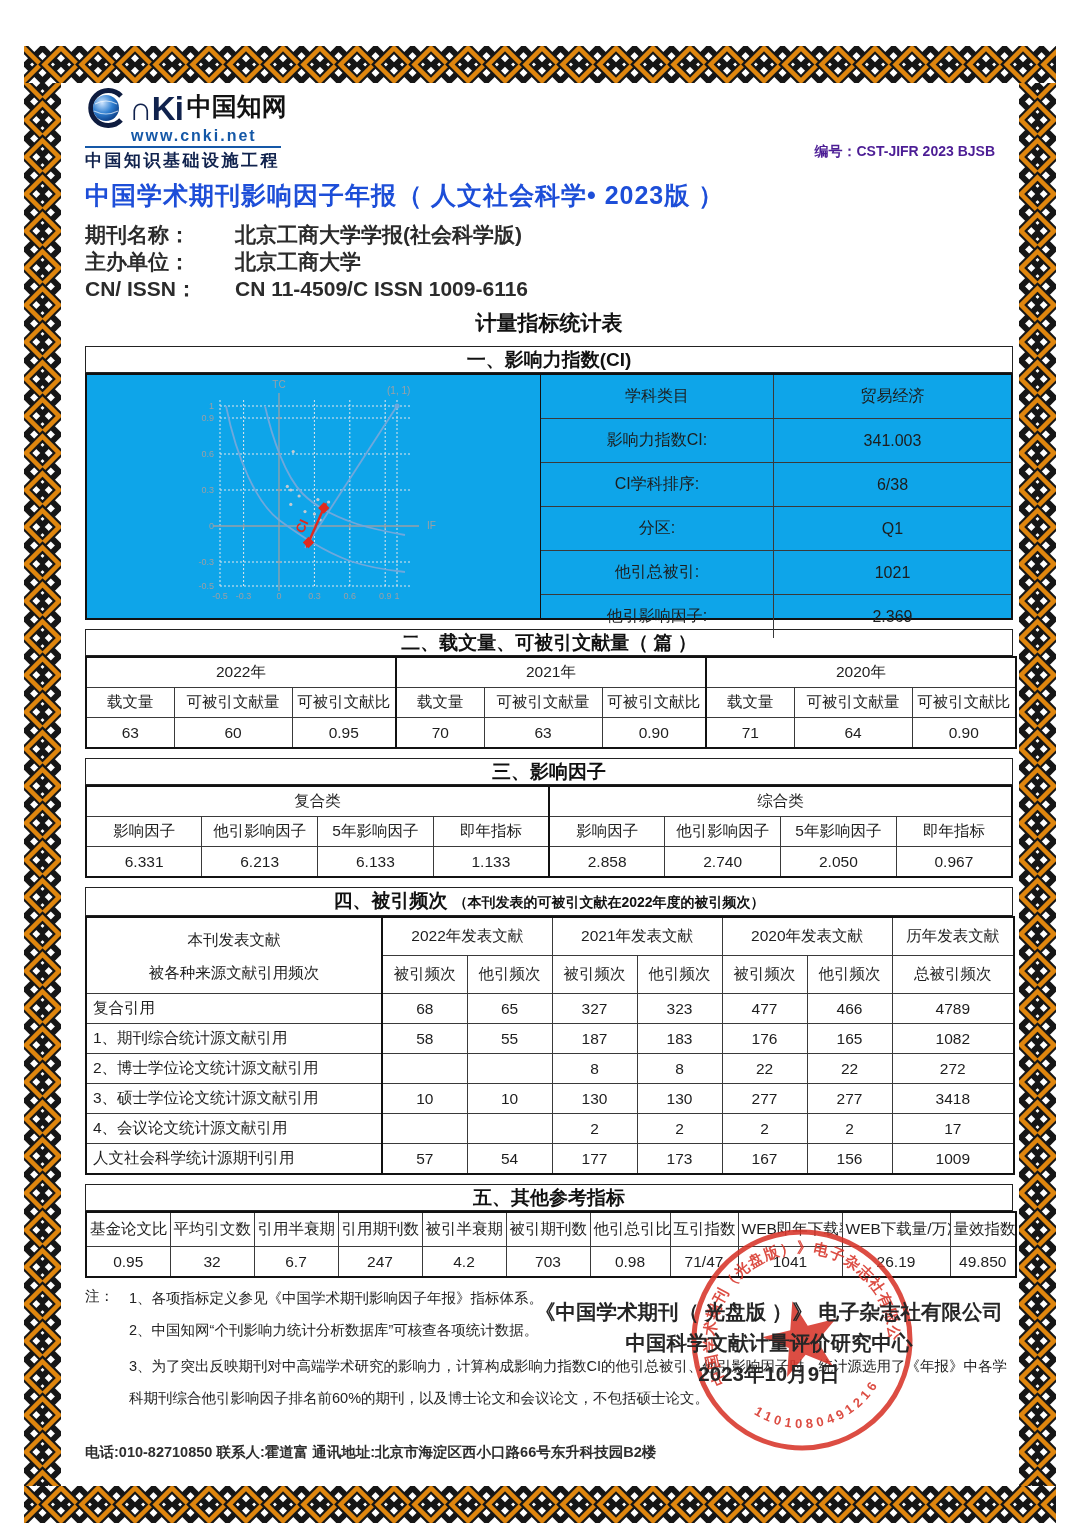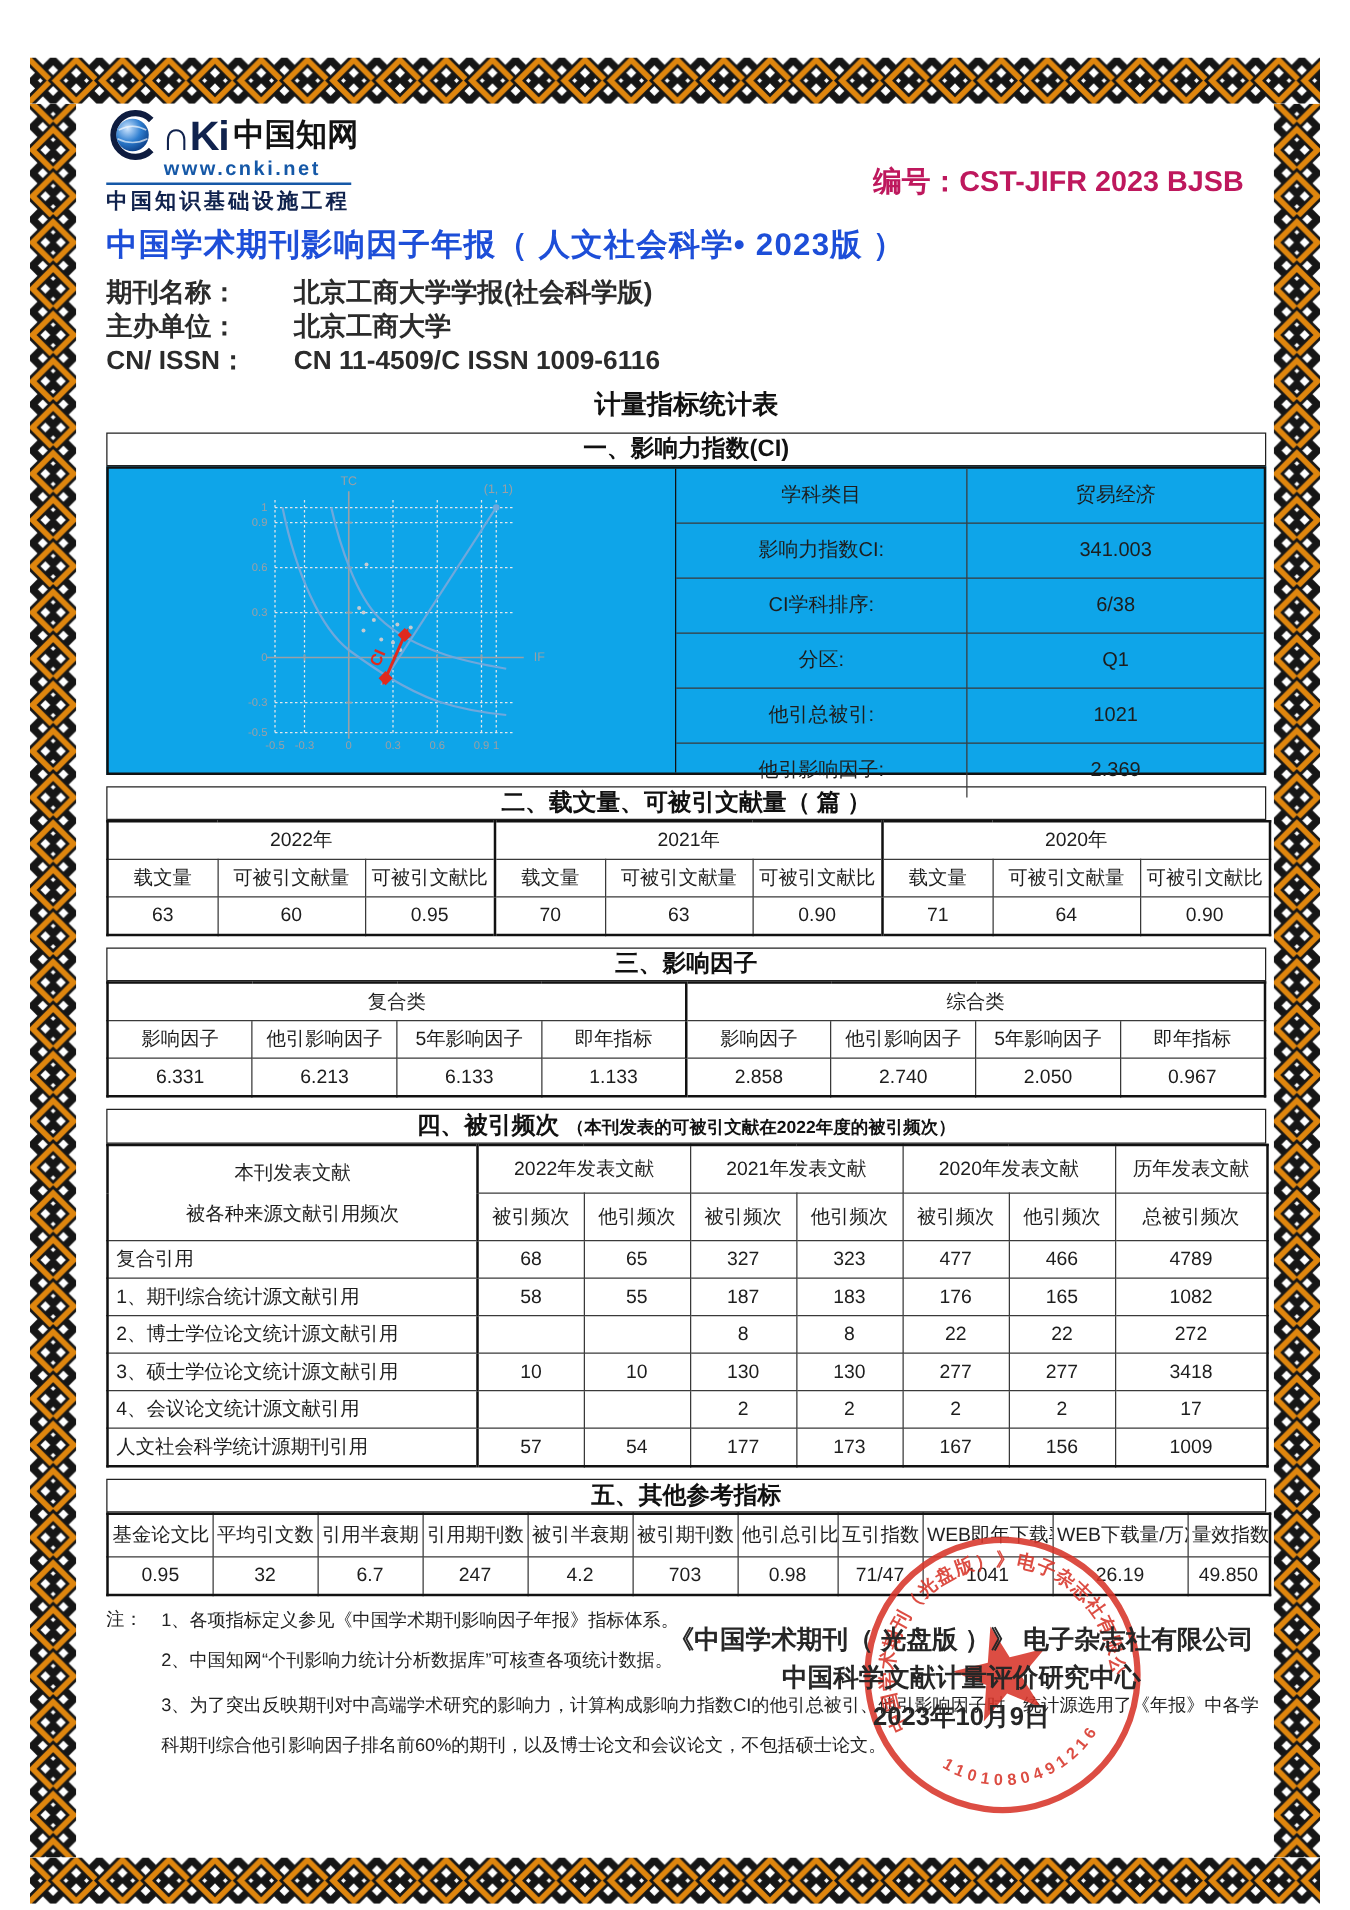--- a/index.html
+++ b/index.html
@@ -6,25 +6,25 @@
   .page{position:relative;width:1080px;height:1528px;background:#fff;overflow:hidden;
         font-family:"Liberation Sans","DejaVu Sans",sans-serif;color:#1f1f1f;}
   .border-strip{position:absolute;}
   .content{position:absolute;left:85px;top:83px;width:928px;}
 
   
   .header-row{display:flex;justify-content:space-between;align-items:flex-end;height:86px;}
   .logo{line-height:1;}
   .logo-row1{display:flex;align-items:center;gap:4px;}
   .nki{font-size:33px;font-weight:bold;color:#10224d;letter-spacing:-1px;}
-  .cn-name{font-family:Liberation Serif, serif;font-size:25px;font-weight:bold;color:#121212;}
+  .cn-name{font-family:Liberation Mono, monospace;font-size:25px;font-weight:bold;color:#121212;}
   .logo-row2{margin-top:-4px;padding-left:46px;font-size:16px;font-weight:bold;color:#1558a7;letter-spacing:2px;
              border-bottom:2px solid #1558a7;display:inline-block;padding-bottom:2px;width:150px;}
   .logo-row3{margin-top:4px;font-size:17px;font-weight:bold;color:#10224d;letter-spacing:2.5px;}
-  .report-no{font-size:23px;font-weight:bold;color:#be185d;padding-right:18px;padding-bottom:8px;white-space:nowrap;}
+  .report-no{font-size:14px;font-weight:bold;color:#4c1d95;padding-right:18px;padding-bottom:8px;white-space:nowrap;}
   .main-title{margin-top:10px;text-align:left;color:#1d4ed8;font-size:25px;font-weight:bold;letter-spacing:1px;}
   .journal-info{margin-top:9px;font-size:21px;font-weight:bold;color:#2b2b2b;}
   .journal-info .row{display:flex;line-height:27px;}
   .journal-info .lbl{width:150px;flex:none;}
   .table-heading{text-align:center;font-size:21px;font-weight:bold;margin-top:7px;color:#111;}
 
   
   .sec-title{border:1.5px solid #222;margin-top:9px;padding:0 7px;font-size:19px;font-weight:bold;
              line-height:25px;color:#111;display:flex;align-items:baseline;gap:6px;justify-content:center;}
   .sec-title .sub{font-size:14px;font-weight:bold;}
@@ -532,15 +532,16 @@
         </text>
       </g>
     </svg>
 
     <div class="signature">
       <div>《中国学术期刊（ 光盘版 ）》 电子杂志社有限公司</div>
       <div>中国科学文献计量评价研究中心</div>
       <div>2023年10月9日</div>
     </div>
 
+    <div class="footer">电话:010-82710850 联系人:霍道富 通讯地址:北京市海淀区西小口路66号东升科技园B2楼</div>
 
   </div>
 </div>
 
 </body></html>

